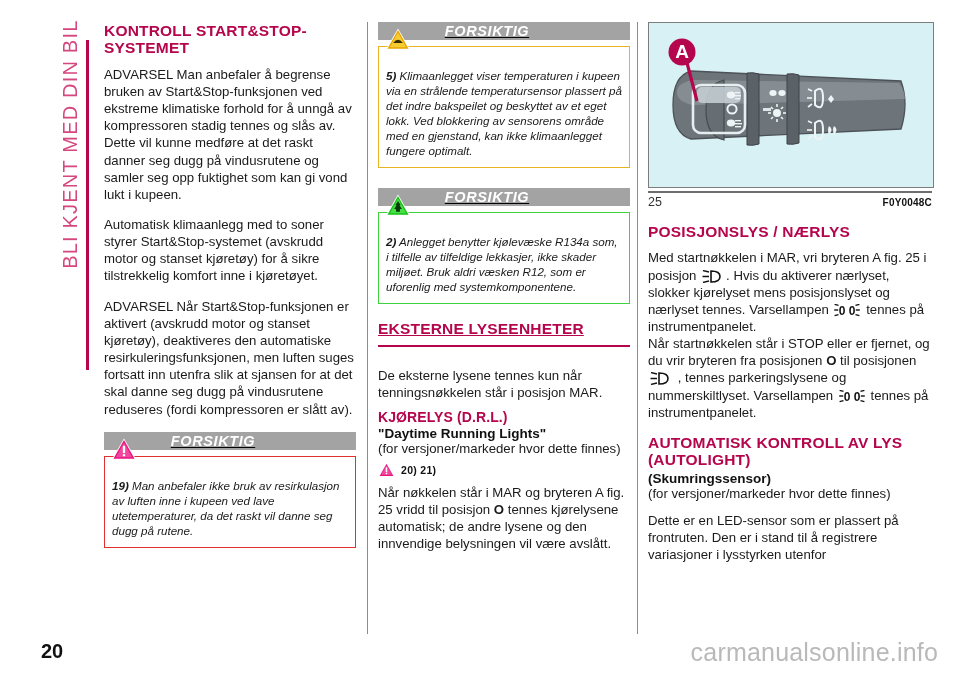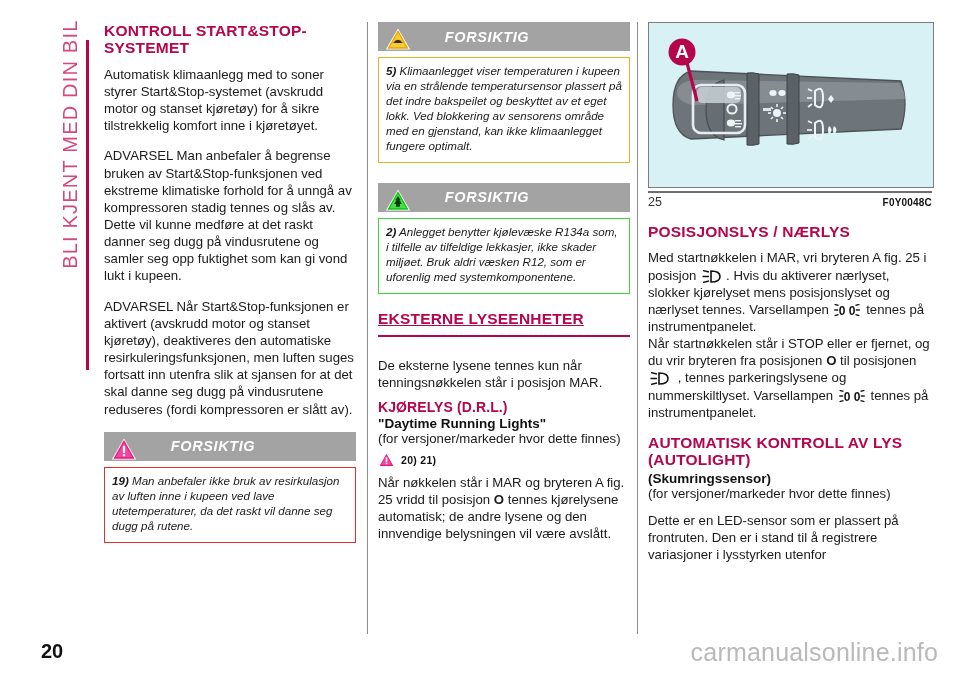--- a/index.html
+++ b/index.html
@@ -56,30 +56,31 @@
   }
   h3.subb{color:#111;font-size:13.5px;font-weight:bold;margin:0;line-height:1.15;}
   p.body{
     color:#1a1a1a;font-size:13.2px;line-height:1.30;margin:0 0 13px 0;
   }
   p.small{color:#1a1a1a;font-size:13.2px;line-height:1.28;margin:0;}
 
   
   .caution{margin:14px 0 6px 0;}
   .caution-bar{
-    height:29px;background:#a3a3a3;display:flex;align-items:center;
+    height:18px;background:#a3a3a3;display:flex;align-items:center;
     position:relative;
+    text-decoration:underline;
   }
   .caution-bar .ctext{
     flex:1;text-align:center;color:#ffffff;font-weight:bold;font-style:italic;
     font-size:14.5px;letter-spacing:.6px;padding-right:34px;
   }
   .tri{position:absolute;left:7px;top:4px;width:26px;height:26px;}
   .caution-body{
-    border:1px solid #e03030;padding:6px 7px 8px 7px;margin-top:6px;
+    border:1px solid #e03030;padding:22px 7px 8px 7px;margin-top:6px;
     font-size:11.6px;line-height:1.29;font-style:italic;color:#1a1a1a;
   }
   .caution-body.amber{border-color:#e8b424;}
   .caution-body.green{border-color:#3fd23f;}
   .caution-body b{font-style:italic;font-weight:bold;}
 
   
   .figbox{width:284px;}
   .figimg{
     width:284px;height:164px;background:#d8f1f4;
@@ -117,22 +118,22 @@
   <div class="vrule vrule-a"></div>
   <div class="vrule vrule-b"></div>
 
   <div class="sidebar">
     <div class="sidebar-rule"></div>
     <div class="sidebar-label">BLI KJENT MED DIN BIL</div>
   </div>
 
   <div class="col col1">
     <h1 class="sect">KONTROLL START&amp;STOP-SYSTEMET</h1>
+    <p class="body">ADVARSEL Man anbefaler å begrense bruken av Start&amp;Stop-funksjonen ved ekstreme klimatiske forhold for å unngå av kompressoren stadig tennes og slås av. Dette vil kunne medføre at det raskt danner seg dugg på vindusrutene og samler seg opp fuktighet som kan gi vond lukt i kupeen.</p>
     <p class="body">Automatisk klimaanlegg med to soner styrer Start&amp;Stop-systemet (avskrudd motor og stanset kjøretøy) for å sikre tilstrekkelig komfort inne i kjøretøyet.</p>
-    <p class="body">ADVARSEL Man anbefaler å begrense bruken av Start&amp;Stop-funksjonen ved ekstreme klimatiske forhold for å unngå av kompressoren stadig tennes og slås av. Dette vil kunne medføre at det raskt danner seg dugg på vindusrutene og samler seg opp fuktighet som kan gi vond lukt i kupeen.</p>
     <p class="body">ADVARSEL Når Start&amp;Stop-funksjonen er aktivert (avskrudd motor og stanset kjøretøy), deaktiveres den automatiske resirkuleringsfunksjonen, men luften suges fortsatt inn utenfra slik at sjansen for at det skal danne seg dugg på vindusrutene reduseres (fordi kompressoren er slått av).</p>
 
     <div class="caution">
       <div class="caution-bar">
         <svg class="tri" viewBox="0 0 32 32">
           <polygon points="16,3 31,29 1,29" fill="#ffffff"></polygon>
           <polygon points="16,5 29,28 3,28" fill="#e8157f"></polygon>
           <polygon points="16,8 26,26 6,26" fill="#f2479f"></polygon>
           <rect x="14.6" y="12" width="2.8" height="9" fill="#ffffff"></rect>
           <rect x="14.6" y="22.3" width="2.8" height="2.6" fill="#ffffff"></rect>

